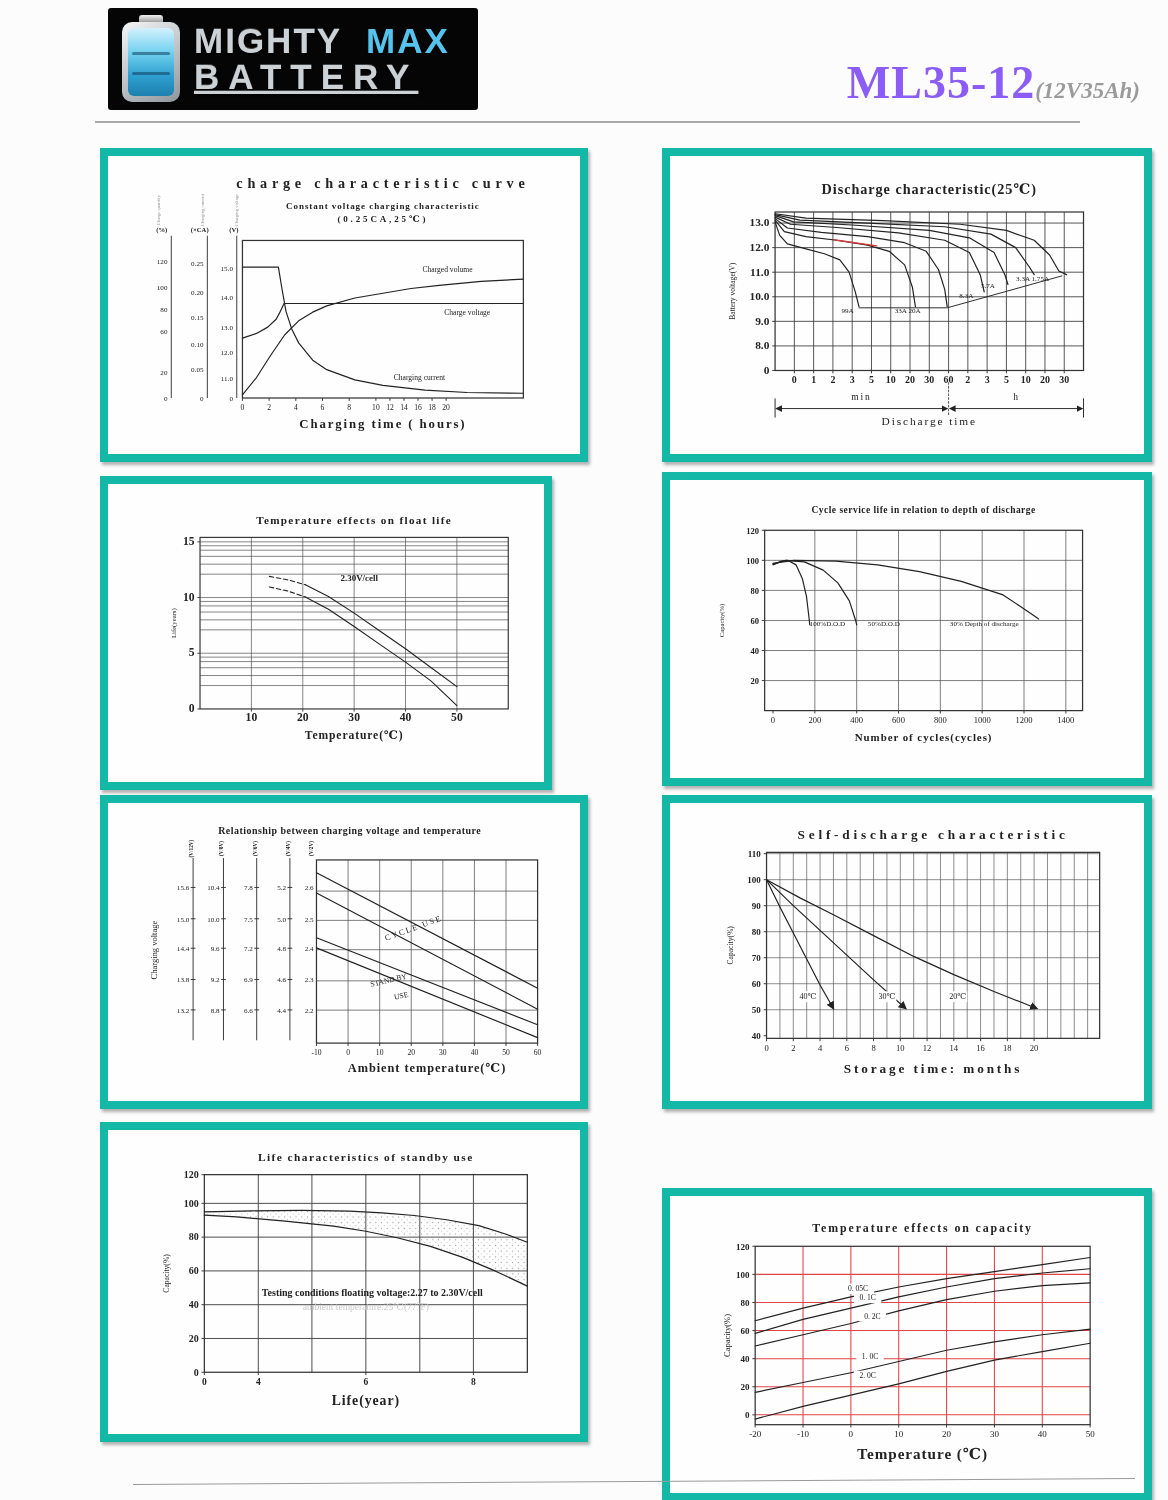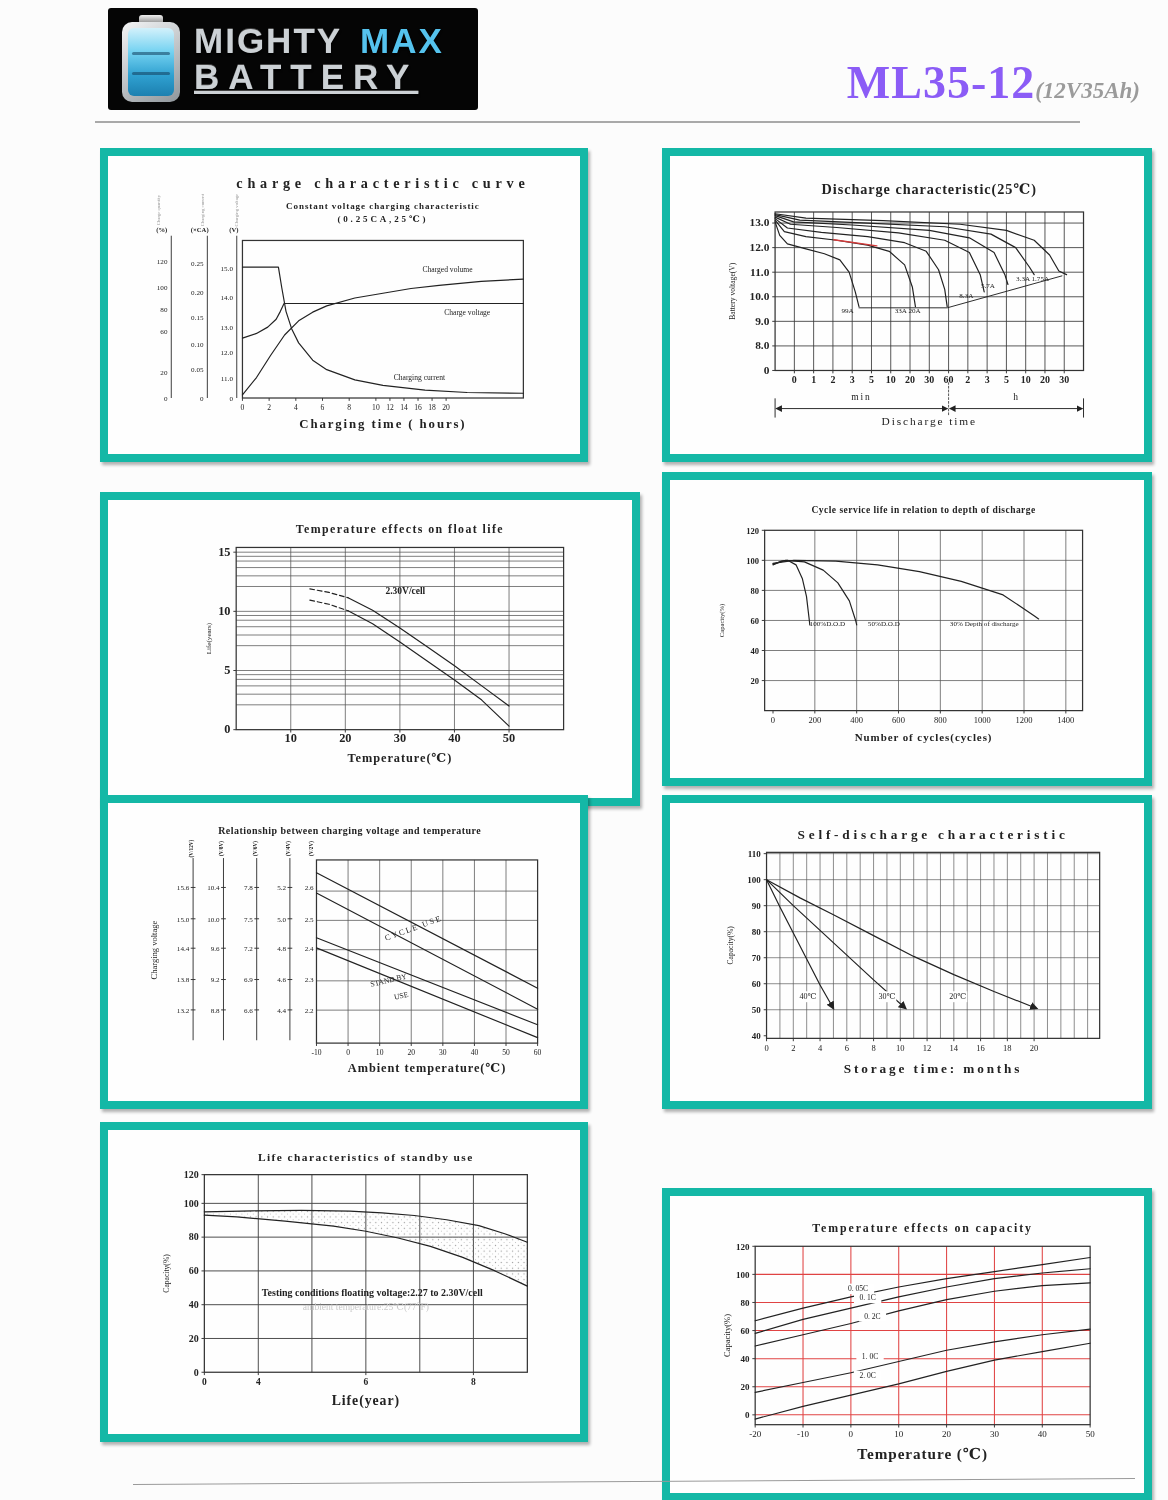--- a/index.html
+++ b/index.html
@@ -13,21 +13,21 @@
   .batt-body{position:absolute;top:7px;left:0;width:58px;height:80px;background:linear-gradient(145deg,#f4f5f6,#8f969b);
         border-radius:10px;padding:6px;box-sizing:border-box;}
   .batt-glass{width:100%;height:100%;border-radius:6px;position:relative;overflow:hidden;
         background:linear-gradient(180deg,#d3f1fb 0%,#74d2f1 35%,#2fa0d0 70%,#1c80b0 100%);}
   .batt-line{position:absolute;left:4px;right:4px;height:3px;background:rgba(16,62,92,.55);border-radius:2px;}
   .bl1{top:24px}.bl2{top:44px}
   .logo-text{margin-left:14px;font-family:"Liberation Sans","DejaVu Sans",sans-serif;line-height:1.02;}
   .lt1{font-size:35px;font-weight:800;letter-spacing:2px;}
   .lt2{font-size:35px;font-weight:800;letter-spacing:9px;text-decoration:underline;}
   .silver{color:#ccd1d5;text-shadow:0 2px 2px rgba(0,0,0,.8),0 -1px 0 rgba(255,255,255,.25);}
-  .blue{color:#55c3ee;margin-left:18px;text-shadow:0 2px 2px rgba(0,0,0,.8);}
+  .blue{color:#55c3ee;margin-left:24px;text-shadow:0 2px 2px rgba(0,0,0,.8);}
   .model{position:absolute;top:56px;left:820px;width:320px;text-align:right;white-space:nowrap;}
   .model-name{font-size:46px;font-weight:bold;color:#8b5cf6;letter-spacing:1px;}
   .model-spec{font-size:23px;font-style:italic;font-weight:bold;color:#9b9b9b;margin-top:32px;}
   .rule{position:absolute;top:121px;left:95px;width:985px;height:2px;background:#a9a9a9;}
   .footer-line{position:absolute;top:1481px;left:133px;width:1002px;height:1px;background:#9a9a9a;transform:rotate(-0.35deg);}
   
   .panel{position:absolute;background:#fefefe;border:8px solid #14b8a6;box-sizing:border-box;
          box-shadow:2px 3px 3px rgba(0,0,0,.30);}
   .panel svg{display:block;width:100%;height:100%;}
   svg text{font-family:"Liberation Serif","DejaVu Serif",serif;}
@@ -230,21 +230,21 @@
         <text x="182.375" y="165.15503875968992" text-anchor="middle" font-size="7.5" fill="#222">99A</text>
         <text x="245.75" y="165.15503875968992" text-anchor="middle" font-size="7.5" fill="#222">33A 20A</text>
         <text x="307.5" y="149.62015503875972" text-anchor="middle" font-size="7.5" fill="#222">8.3A</text>
         <text x="330.25" y="139.26356589147287" text-anchor="middle" font-size="7.5" fill="#222">5.7A</text>
         <text x="377.375" y="131.49612403100775" text-anchor="middle" font-size="7.5" fill="#222">3.3A 1.75A</text>
         <text x="197" y="257.06976744186045" text-anchor="middle" font-size="10" fill="#222" letter-spacing="2">min</text>
         <text x="359.5" y="257.06976744186045" text-anchor="middle" font-size="10" fill="#222">h</text>
         <text x="268.5" y="282.9612403100775" text-anchor="middle" font-size="12" fill="#222" letter-spacing="2">Discharge time</text>
       </svg>
   </div>
-  <div class="panel" style="left:100px;top:492px;width:540px;height:314px">
+  <div class="panel" style="left:100px;top:476px;width:452px;height:314px">
     <svg viewBox="0 0 488 314">
         <defs>
           <marker id="arr2" viewBox="0 0 10 10" refX="8" refY="5" markerWidth="7" markerHeight="7" orient="auto-start-reverse">
             <path d="M0,0L10,5L0,10z" fill="#222"></path>
           </marker>
           <pattern id="dots2" width="6" height="6" patternUnits="userSpaceOnUse">
             <circle cx="1.5" cy="1.5" r="0.7" fill="#9a9a9a"></circle>
             <circle cx="4.5" cy="4.5" r="0.55" fill="#b8b8b8"></circle>
           </pattern>
         </defs>

